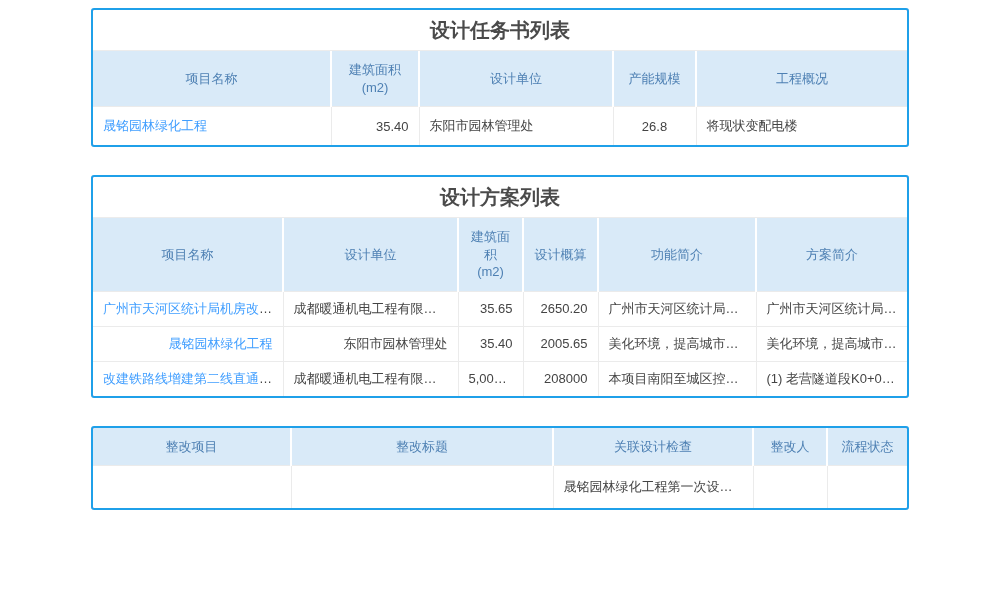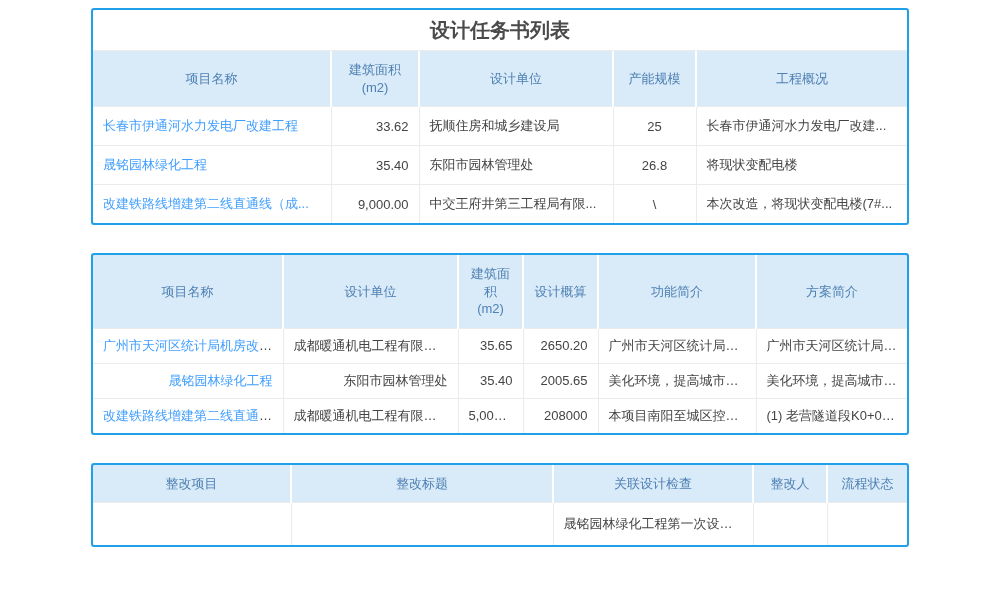--- a/index.html
+++ b/index.html
@@ -80,45 +80,32 @@
           <th>项目名称</th>
           <th>建筑面积
 (m2)</th>
           <th>设计单位</th>
           <th>产能规模</th>
           <th>工程概况</th>
         </tr>
       </thead>
       <tbody>
         <tr>
-          <td class="al"><span class="link">长春市伊通河水力发电厂改建工程</span></td>
-          <td class="ar">33.62</td>
-          <td class="al">抚顺住房和城乡建设局</td>
-          <td class="ac">25</td>
-          <td class="al">长春市伊通河水力发电厂改建...</td>
-        </tr>
-        <tr>
           <td class="al"><span class="link">晟铭园林绿化工程</span></td>
           <td class="ar">35.40</td>
           <td class="al">东阳市园林管理处</td>
           <td class="ac">26.8</td>
           <td class="al">将现状变配电楼</td>
         </tr>
-        <tr>
-          <td class="al"><span class="link">改建铁路线增建第二线直通线（成...</span></td>
-          <td class="ar">9,000.00</td>
-          <td class="al">中交王府井第三工程局有限...</td>
-          <td class="ac">\</td>
-          <td class="al">本次改造，将现状变配电楼(7#...</td>
-        </tr>
       </tbody>
     </table>
   </section>
 
   <section class="panel t2">
+    <div class="panel-title">设计方案列表</div>
     <table>
       <colgroup>
         <col style="width:190px">
           <col style="width:175px">
           <col style="width:65px">
           <col style="width:75px">
           <col style="width:158px">
           <col style="width:151px">
       </colgroup>
       <thead>

